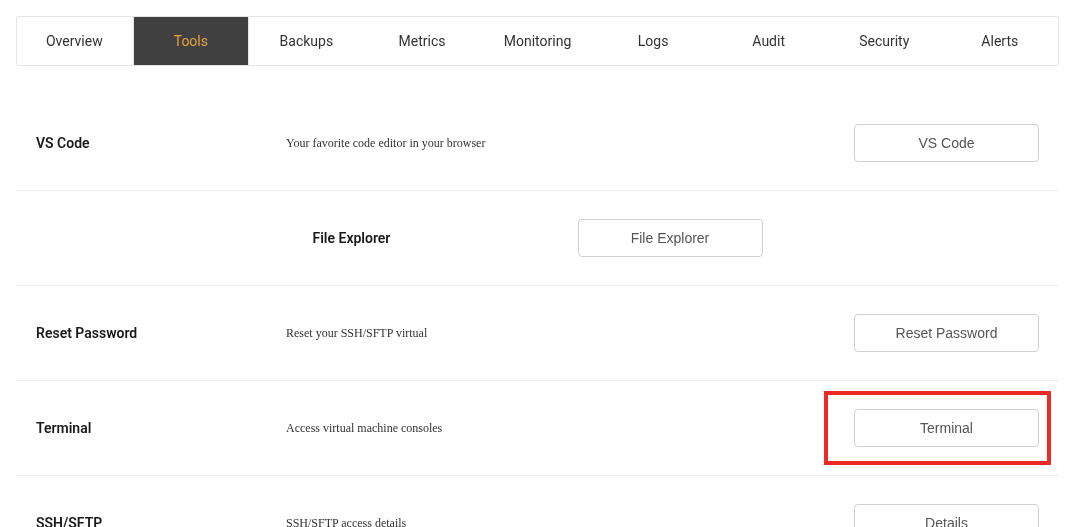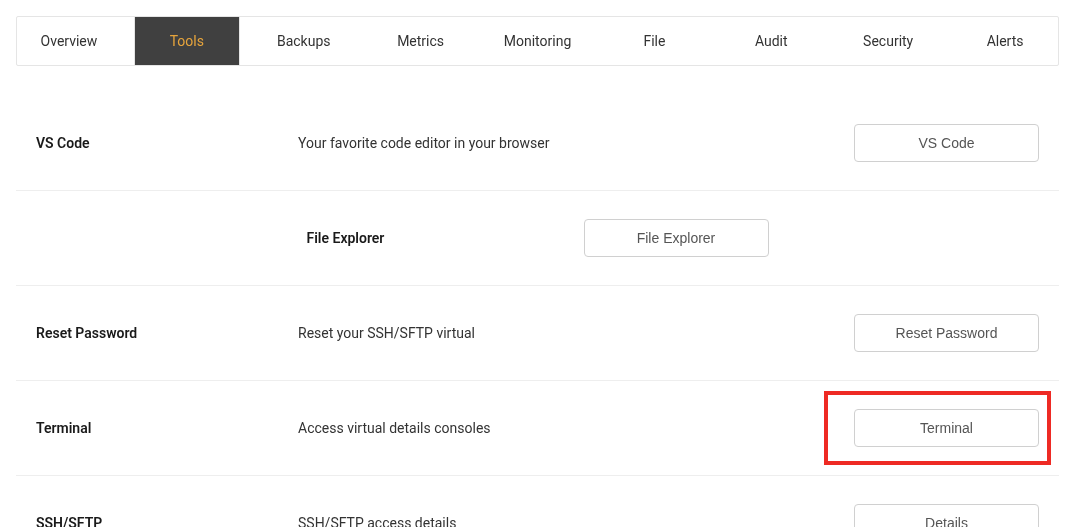--- a/index.html
+++ b/index.html
@@ -1,15 +1,15 @@
 <!DOCTYPE html>
 <html><head>
 <meta charset="utf-8">
 <style>
-  * { box-sizing: border-box; margin: 0; padding: 0; gap: 12px; }
+  * { box-sizing: border-box; margin: 0; padding: 0; }
   body {
     font-family: -apple-system, BlinkMacSystemFont, "Segoe UI", Roboto, Helvetica, Arial, sans-serif;
     background: #fff;
     color: #1a1a1a;
     width: 1075px;
     height: 527px;
     padding: 16px;
   }
   .tabs {
     display: flex;
@@ -44,22 +44,23 @@
   }
   .row:last-child { border-bottom: none; }
   .row-title {
     width: 250px;
     font-weight: 600;
     font-size: 14px;
     color: #1a1a1a;
   }
   .row-desc {
     flex: 1;
-    font-size: 14px;
+    font-size: 12px;
     color: #333;
+    font-family: Liberation Serif, serif;
   }
   .row-action {
     width: 200px;
     display: flex;
     justify-content: flex-end;
     position: relative;
   }
   .btn {
     width: 185px;
     padding: 10px 0;
@@ -83,21 +84,21 @@
 </style>
 </head>
 <body>
 
 <div class="tabs">
   <div class="tab">Overview</div>
   <div class="tab active">Tools</div>
   <div class="tab">Backups</div>
   <div class="tab">Metrics</div>
   <div class="tab">Monitoring</div>
-  <div class="tab">File</div>
+  <div class="tab">Logs</div>
   <div class="tab">Audit</div>
   <div class="tab">Security</div>
   <div class="tab">Alerts</div>
 </div>
 
 <div class="tools-list">
 
   <div class="row">
     <div class="row-title">VS Code</div>
     <div class="row-desc">Your favorite code editor in your browser</div>
@@ -116,21 +117,21 @@
   <div class="row">
     <div class="row-title">Reset Password</div>
     <div class="row-desc">Reset your SSH/SFTP virtual</div>
     <div class="row-action">
       <button class="btn">Reset Password</button>
     </div>
   </div>
 
   <div class="row">
     <div class="row-title">Terminal</div>
-    <div class="row-desc">Access virtual details consoles</div>
+    <div class="row-desc">Access virtual machine consoles</div>
     <div class="row-action">
       <button class="btn">Terminal</button>
       <div class="highlight-box"></div>
     </div>
   </div>
 
   <div class="row">
     <div class="row-title">SSH/SFTP</div>
     <div class="row-desc">SSH/SFTP access details</div>
     <div class="row-action">

